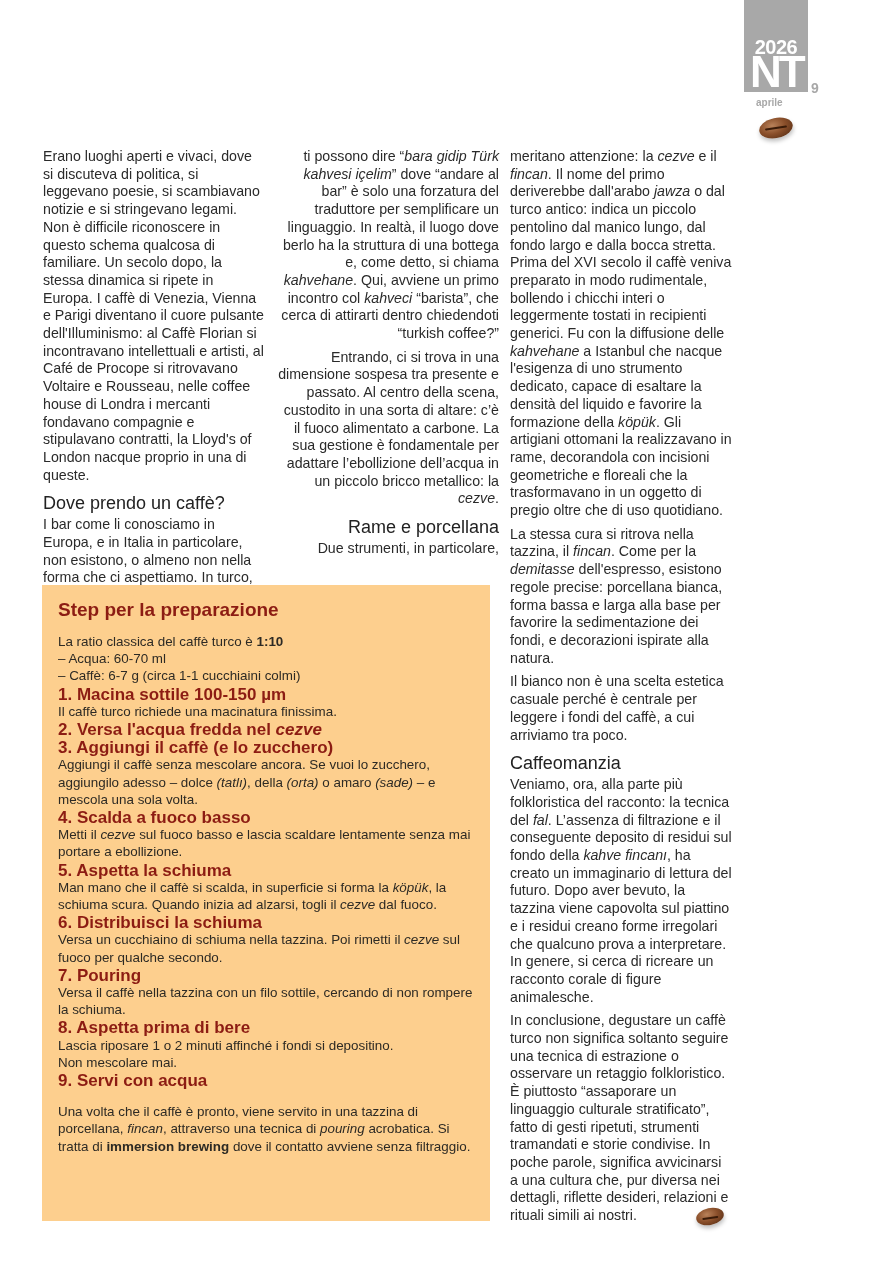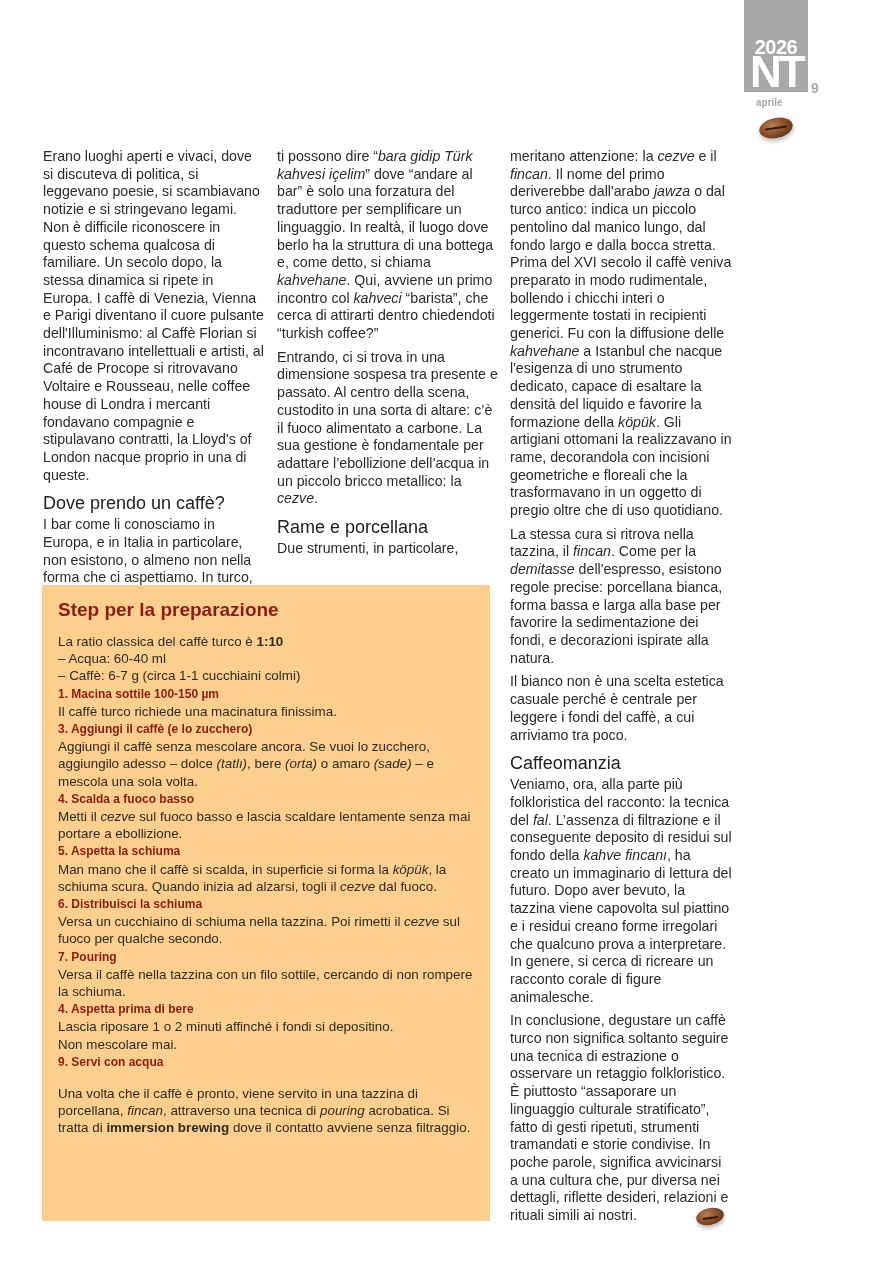--- a/index.html
+++ b/index.html
@@ -40,29 +40,29 @@
     background: #3a1b08; border-radius: 2px; transform: rotate(4deg);
   }
   .col {
     position: absolute; font-size: 14.2px; line-height: 17.7px; color: #2a2a2a;
   }
   .col p { margin: 0 0 6px 0; }
   .col h2 {
     margin: 8px 0 2px 0; font-size: 18px; line-height: 22px; font-weight: normal; color: #222;
   }
   #col1 { left: 43px; top: 148px; width: 222px; }
-  #col2 { left: 277px; top: 148px; width: 222px; }
+  #col2 { left: 277px; top: 148px; width: 222px; text-align: right; }
   #col3 { left: 510px; top: 148px; width: 222px; }
   .box {
     position: absolute; left: 42px; top: 585px; width: 448px; height: 636px;
     background: #fdcf8e;
   }
   .box .inner { position: absolute; left: 16px; top: 14px; right: 14px; font-size: 13.4px; line-height: 17.2px; color: #2d2a24; }
   .box h3 { margin: 0 0 12px 0; font-size: 19px; line-height: 22px; font-weight: bold; color: #8c1c13; }
-  .box .step-title { font-weight: bold; color: #8c1c13; font-size: 12px; margin-top: 1px; }
+  .box .step-title { font-weight: bold; color: #8c1c13; font-size: 17px; margin-top: 1px; }
   .box p { margin: 0; }
   .box .closing { margin-top: 14px; }
   i, .it { font-style: italic; }
   b { font-weight: bold; }
 </style>
 </head>
 <body>
 
 <div class="tab">
   <div class="year">2026</div>
@@ -92,42 +92,43 @@
   <h2>Caffeomanzia</h2>
   <p><span>Veniamo, ora, alla parte più folkloristica del racconto: la tecnica del </span><i>fal</i><span>. L’assenza di filtrazione e il conseguente deposito di residui sul fondo della </span><i>kahve fincanı</i><span>, ha creato un immaginario di lettura del futuro. Dopo aver bevuto, la tazzina viene capovolta sul piattino e i residui creano forme irregolari che qualcuno prova a interpretare. In genere, si cerca di ricreare un racconto corale di figure animalesche.</span></p>
   <p>In conclusione, degustare un caffè turco non significa soltanto seguire una tecnica di estrazione o osservare un retaggio folkloristico. È piuttosto “assaporare un linguaggio culturale stratificato”, fatto di gesti ripetuti, strumenti tramandati e storie condivise. In poche parole, significa avvicinarsi a una cultura che, pur diversa nei dettagli, riflette desideri, relazioni e rituali simili ai nostri.</p>
 </div>
 <div class="bean" style="left:696px; top:1208px; width:28px; height:17px;"></div>
 
 <div class="box">
   <div class="inner">
     <h3>Step per la preparazione</h3>
     <p><span>La ratio classica del caffè turco è </span><b>1:10</b></p>
-    <p>– Acqua: 60-40 ml</p>
+    <p>– Acqua: 60-70 ml</p>
     <p>– Caffè: 6-7 g (circa 1-1 cucchiaini colmi)</p>
 
     <div class="step-title">1. Macina sottile 100-150 µm</div>
     <p>Il caffè turco richiede una macinatura finissima.</p>
 
+    <div class="step-title"><span>2. Versa l'acqua fredda nel </span><i>cezve</i></div>
 
     <div class="step-title">3. Aggiungi il caffè (e lo zucchero)</div>
-    <p><span>Aggiungi il caffè senza mescolare ancora. Se vuoi lo zucchero, aggiungilo adesso – dolce </span><i>(tatlı)</i><span>, bere </span><i>(orta)</i><span> o amaro </span><i>(sade)</i><span> – e mescola una sola volta.</span></p>
+    <p><span>Aggiungi il caffè senza mescolare ancora. Se vuoi lo zucchero, aggiungilo adesso – dolce </span><i>(tatlı)</i><span>, della </span><i>(orta)</i><span> o amaro </span><i>(sade)</i><span> – e mescola una sola volta.</span></p>
 
     <div class="step-title">4. Scalda a fuoco basso</div>
     <p><span>Metti il </span><i>cezve</i><span> sul fuoco basso e lascia scaldare lentamente senza mai portare a ebollizione.</span></p>
 
     <div class="step-title">5. Aspetta la schiuma</div>
     <p><span>Man mano che il caffè si scalda, in superficie si forma la </span><i>köpük</i><span>, la schiuma scura. Quando inizia ad alzarsi, togli il </span><i>cezve</i><span> dal fuoco.</span></p>
 
     <div class="step-title">6. Distribuisci la schiuma</div>
     <p><span>Versa un cucchiaino di schiuma nella tazzina. Poi rimetti il </span><i>cezve</i><span> sul fuoco per qualche secondo.</span></p>
 
     <div class="step-title">7. Pouring</div>
     <p>Versa il caffè nella tazzina con un filo sottile, cercando di non rompere la schiuma.</p>
 
-    <div class="step-title">4. Aspetta prima di bere</div>
+    <div class="step-title">8. Aspetta prima di bere</div>
     <p><span>Lascia riposare 1 o 2 minuti affinché i fondi si depositino.</span><br><span>Non mescolare mai.</span></p>
 
     <div class="step-title">9. Servi con acqua</div>
 
     <p class="closing"><span>Una volta che il caffè è pronto, viene servito in una tazzina di porcellana, </span><i>fincan</i><span>, attraverso una tecnica di </span><i>pouring</i><span> acrobatica. Si tratta di </span><b>immersion brewing</b><span> dove il contatto avviene senza filtraggio.</span></p>
   </div>
 </div>
 
 </body></html>

